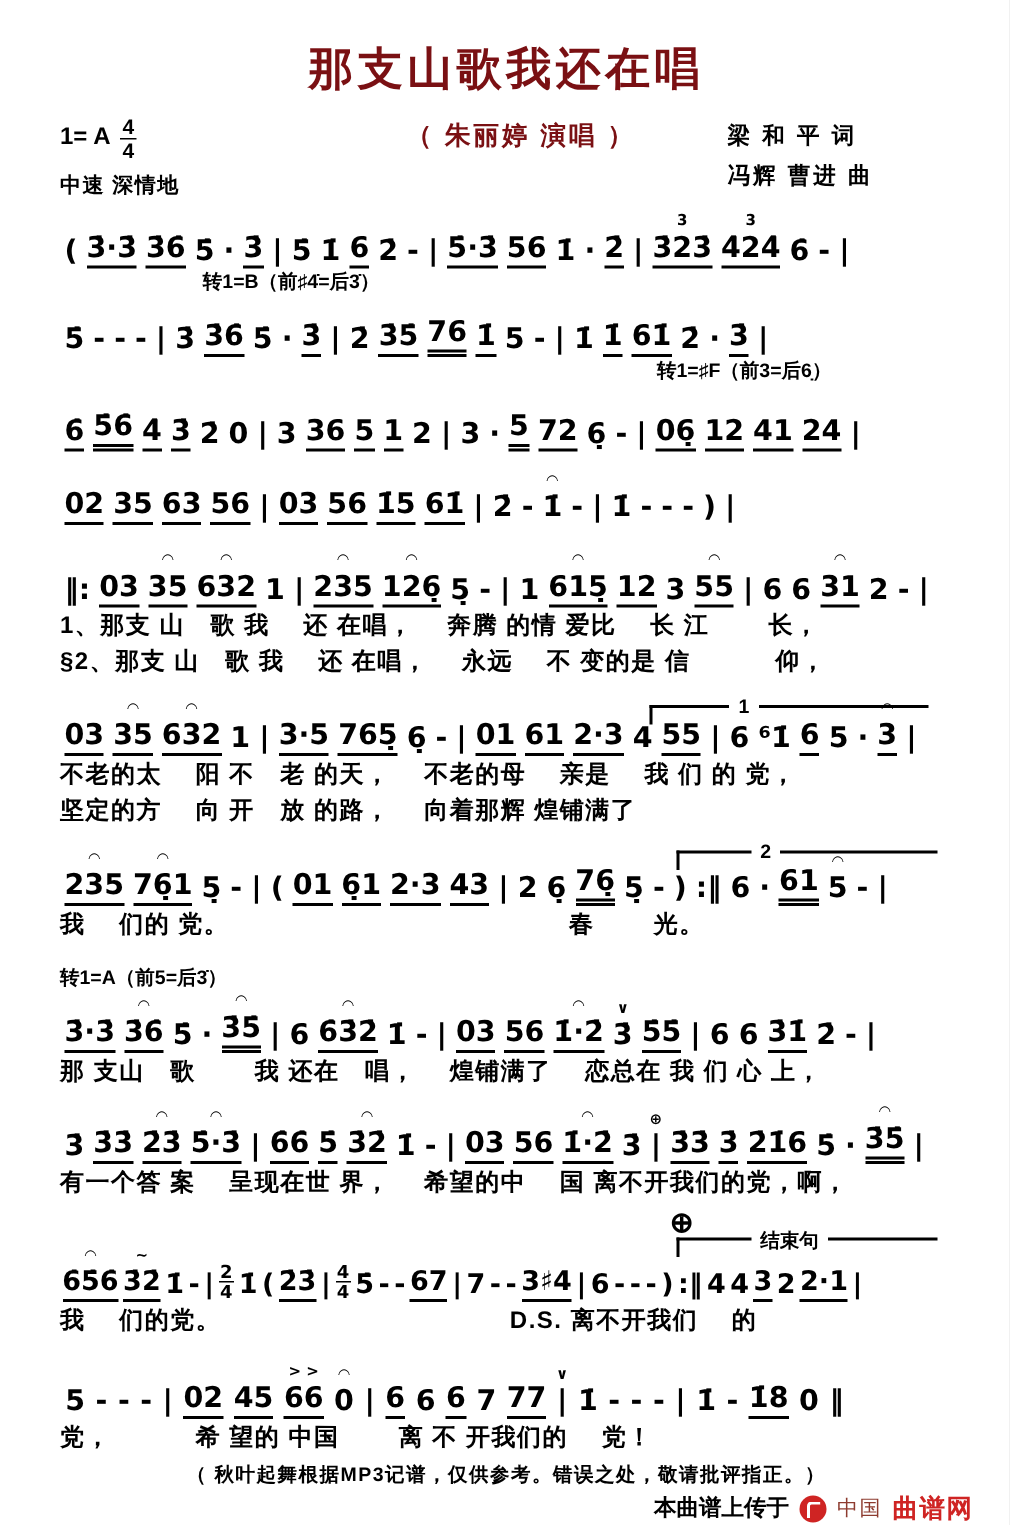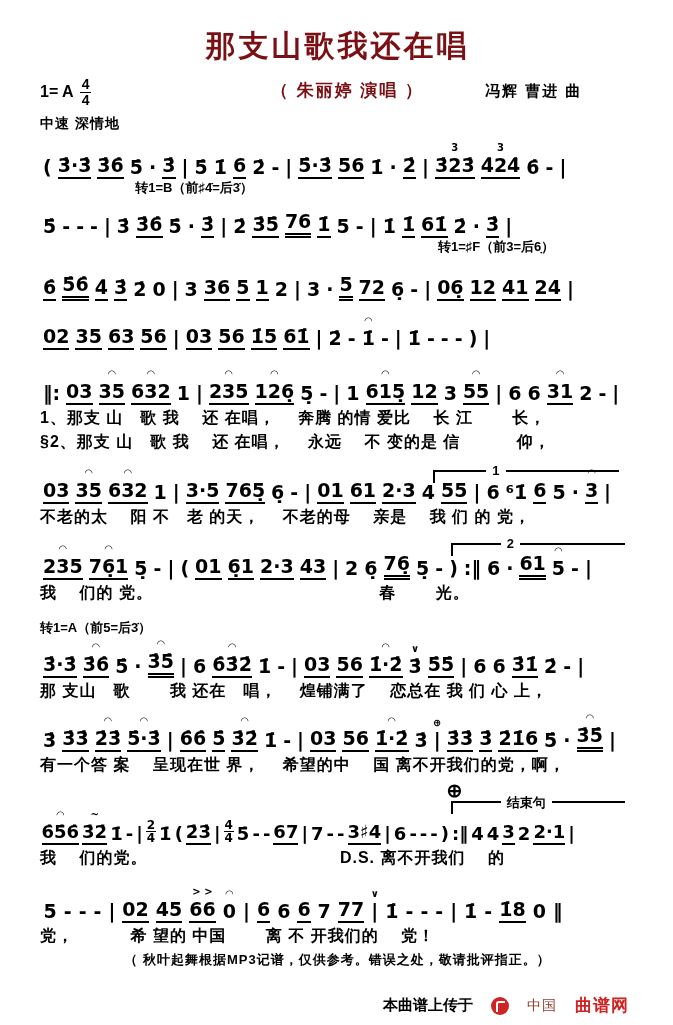--- a/index.html
+++ b/index.html
@@ -54,21 +54,21 @@
   .sys7{margin-top:13px;}
   .sys8{margin-top:15px;}
   .sys9{margin-top:11px;}
   .sys10{margin-top:25px;}
   .sys11{margin-top:18px;}
   .sys10 .tok{margin:0 1.5px;}
   .sys10 .notes{font-size:18px;}
   .sys11 .tok{margin:0 3.5px;}
   
   .note-line{text-align:center;font-size:13px;font-weight:bold;margin-top:4px;letter-spacing:1px;}
-  .footer{position:absolute;right:44px;bottom:8px;display:flex;align-items:center;gap:18px;
+  .footer{position:absolute;right:24px;bottom:8px;display:flex;align-items:center;gap:7px;
           font-size:15px;font-weight:bold;margin-top:48px;}
   .logo-icon{width:18px;height:18px;border-radius:50%;background:#cf2423;position:relative;display:inline-block;}
   .logo-icon::before{content:"";position:absolute;left:5px;top:4px;width:7px;height:9px;
                      border-left:2px solid #fff;border-top:2px solid #fff;border-radius:3px 0 0 0;}
   .site-primary{color:#8d3b2f;font-size:14px;font-weight:normal;letter-spacing:1px;}
   .site-secondary{color:#cf2423;font-size:17px;font-weight:bold;letter-spacing:1px;}
 </style>
 </head>
 <body>
 
@@ -82,20 +82,21 @@
         <span>1= A</span>
         <span class="frac">
           <span class="num">4</span>
           <span>4</span>
         </span>
       </div>
       <div class="tempo">中速 深情地</div>
     </div>
     <div class="subtitle">（ 朱丽婷 演唱 ）</div>
     <div class="credits">
+      <div>梁 和 平 词</div>
       <div>冯辉 曹进 曲</div>
     </div>
   </div>
 
   <div id="score">
       <div class="system sys1">
         <div class="notes">
           <span class="tok"><span class="txt">(</span></span>
           <span class="tok u1"><span class="txt">3̇·3̇</span></span>
           <span class="tok u1"><span class="txt">3̇6̇</span></span>
@@ -263,20 +264,21 @@
           <span class="tok"><span class="txt">|</span></span>
           <span class="tok"><span class="txt">6</span></span>
           <span class="tok"><span class="txt">⁶1̇</span></span>
           <span class="tok u1"><span class="txt">6</span></span>
           <span class="tok"><span class="txt">5</span></span>
           <span class="tok"><span class="txt">·</span></span>
           <span class="tok u1"><span class="txt">3</span><span class="top">◠</span></span>
           <span class="tok"><span class="txt">|</span></span>
         </div>
         <div class="lyric">不老的太　 阳 不　老 的天，　 不老的母　 亲是　 我 们 的 党，</div>
+        <div class="lyric">坚定的方　 向 开　放 的路，　 向着那辉 煌铺满了</div>
       </div>
       <div class="system sys7">
         <div class="ending">
           <span class="etext">2</span>
         </div>
         <div class="notes">
           <span class="tok u1"><span class="txt">235</span><span class="top">◠</span></span>
           <span class="tok u1"><span class="txt">76̣1</span><span class="top">◠</span></span>
           <span class="tok"><span class="txt">5̣</span></span>
           <span class="tok"><span class="txt">-</span></span>

